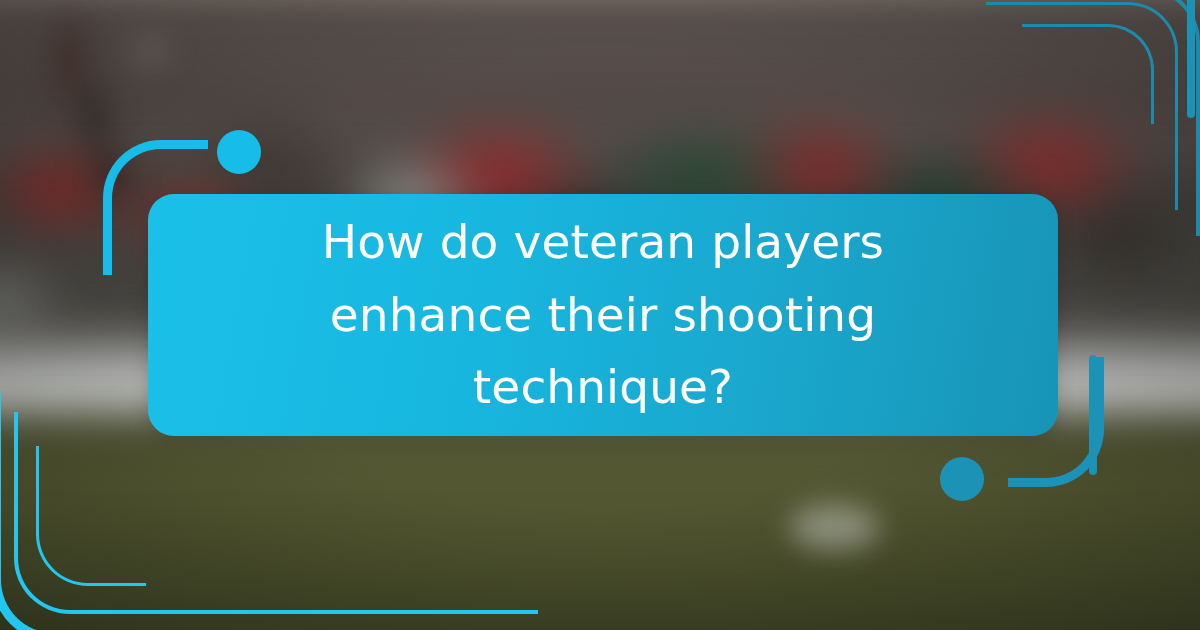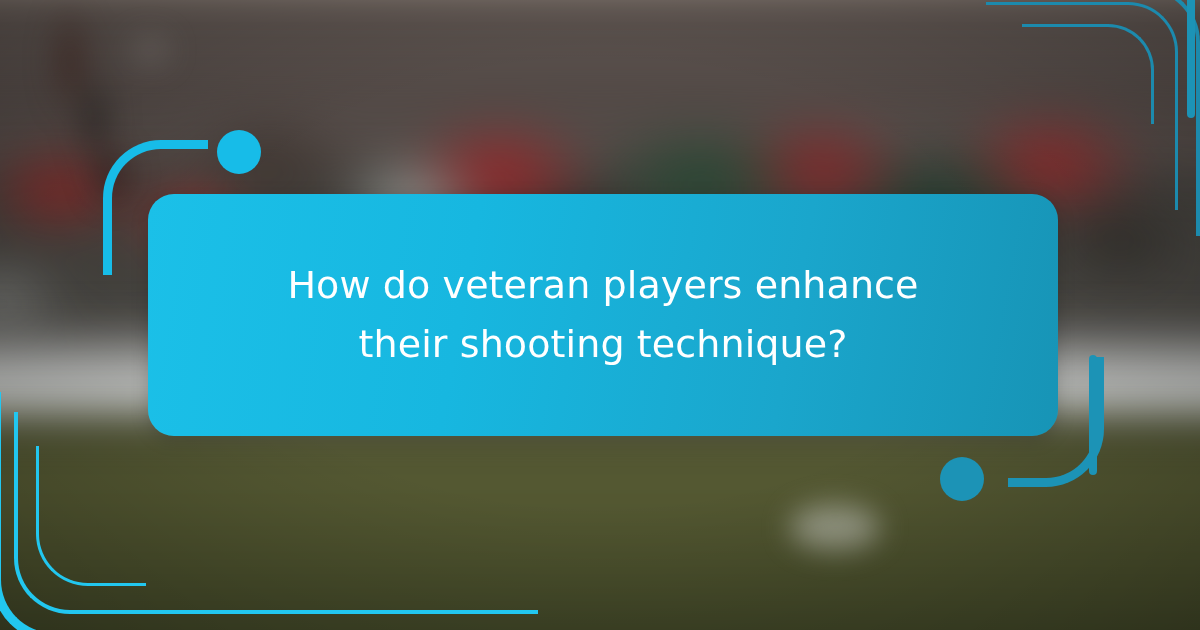--- a/index.html
+++ b/index.html
@@ -273,21 +273,21 @@
     height: 242px;
     border-radius: 26px;
     background: linear-gradient(100deg, #1BC0E8 0%, #17B7E0 35%, #1AA6CC 70%, #1794B6 100%);
     display: flex;
     align-items: center;
     justify-content: center;
     box-shadow: 0 4px 18px rgba(0,0,0,.18);
   }
   .quote-text {
     color: #ffffff;
-    font-size: 38px;
+    font-size: 47px;
     line-height: 1.55;
     font-weight: 400;
     text-align: center;
     max-width: 700px;
     letter-spacing: .1px;
   }
 </style>
 </head>
 <body>
 

